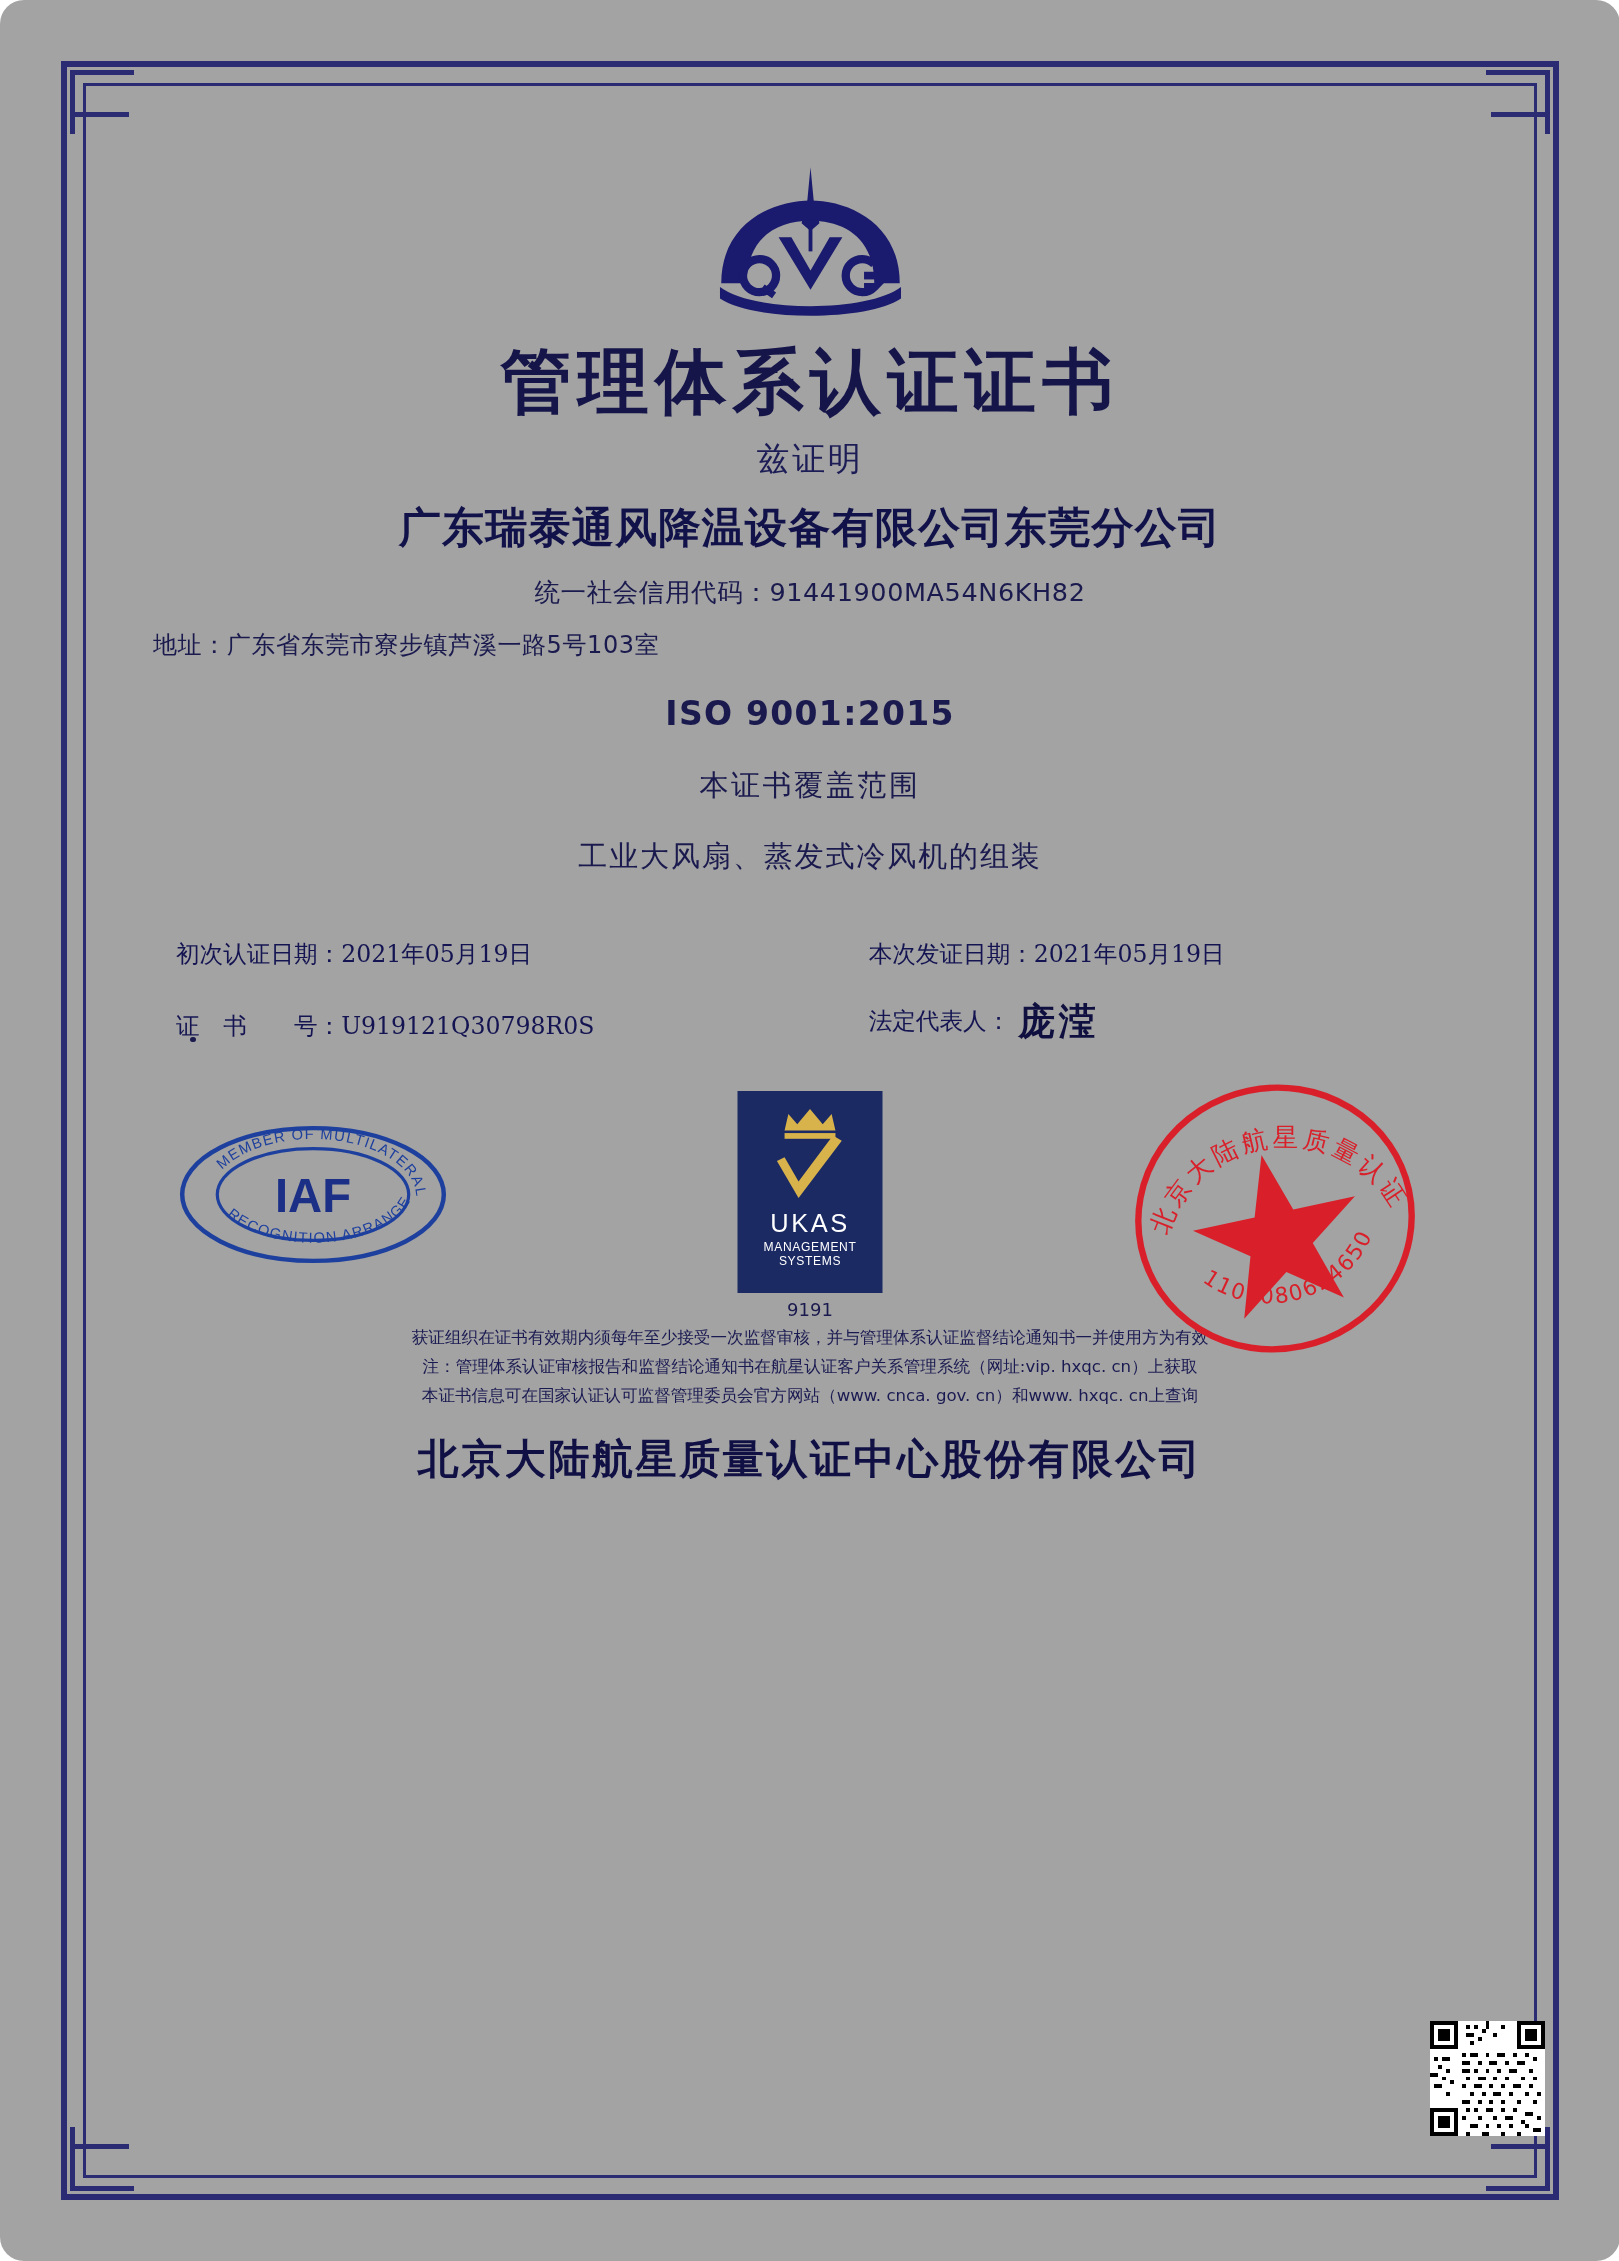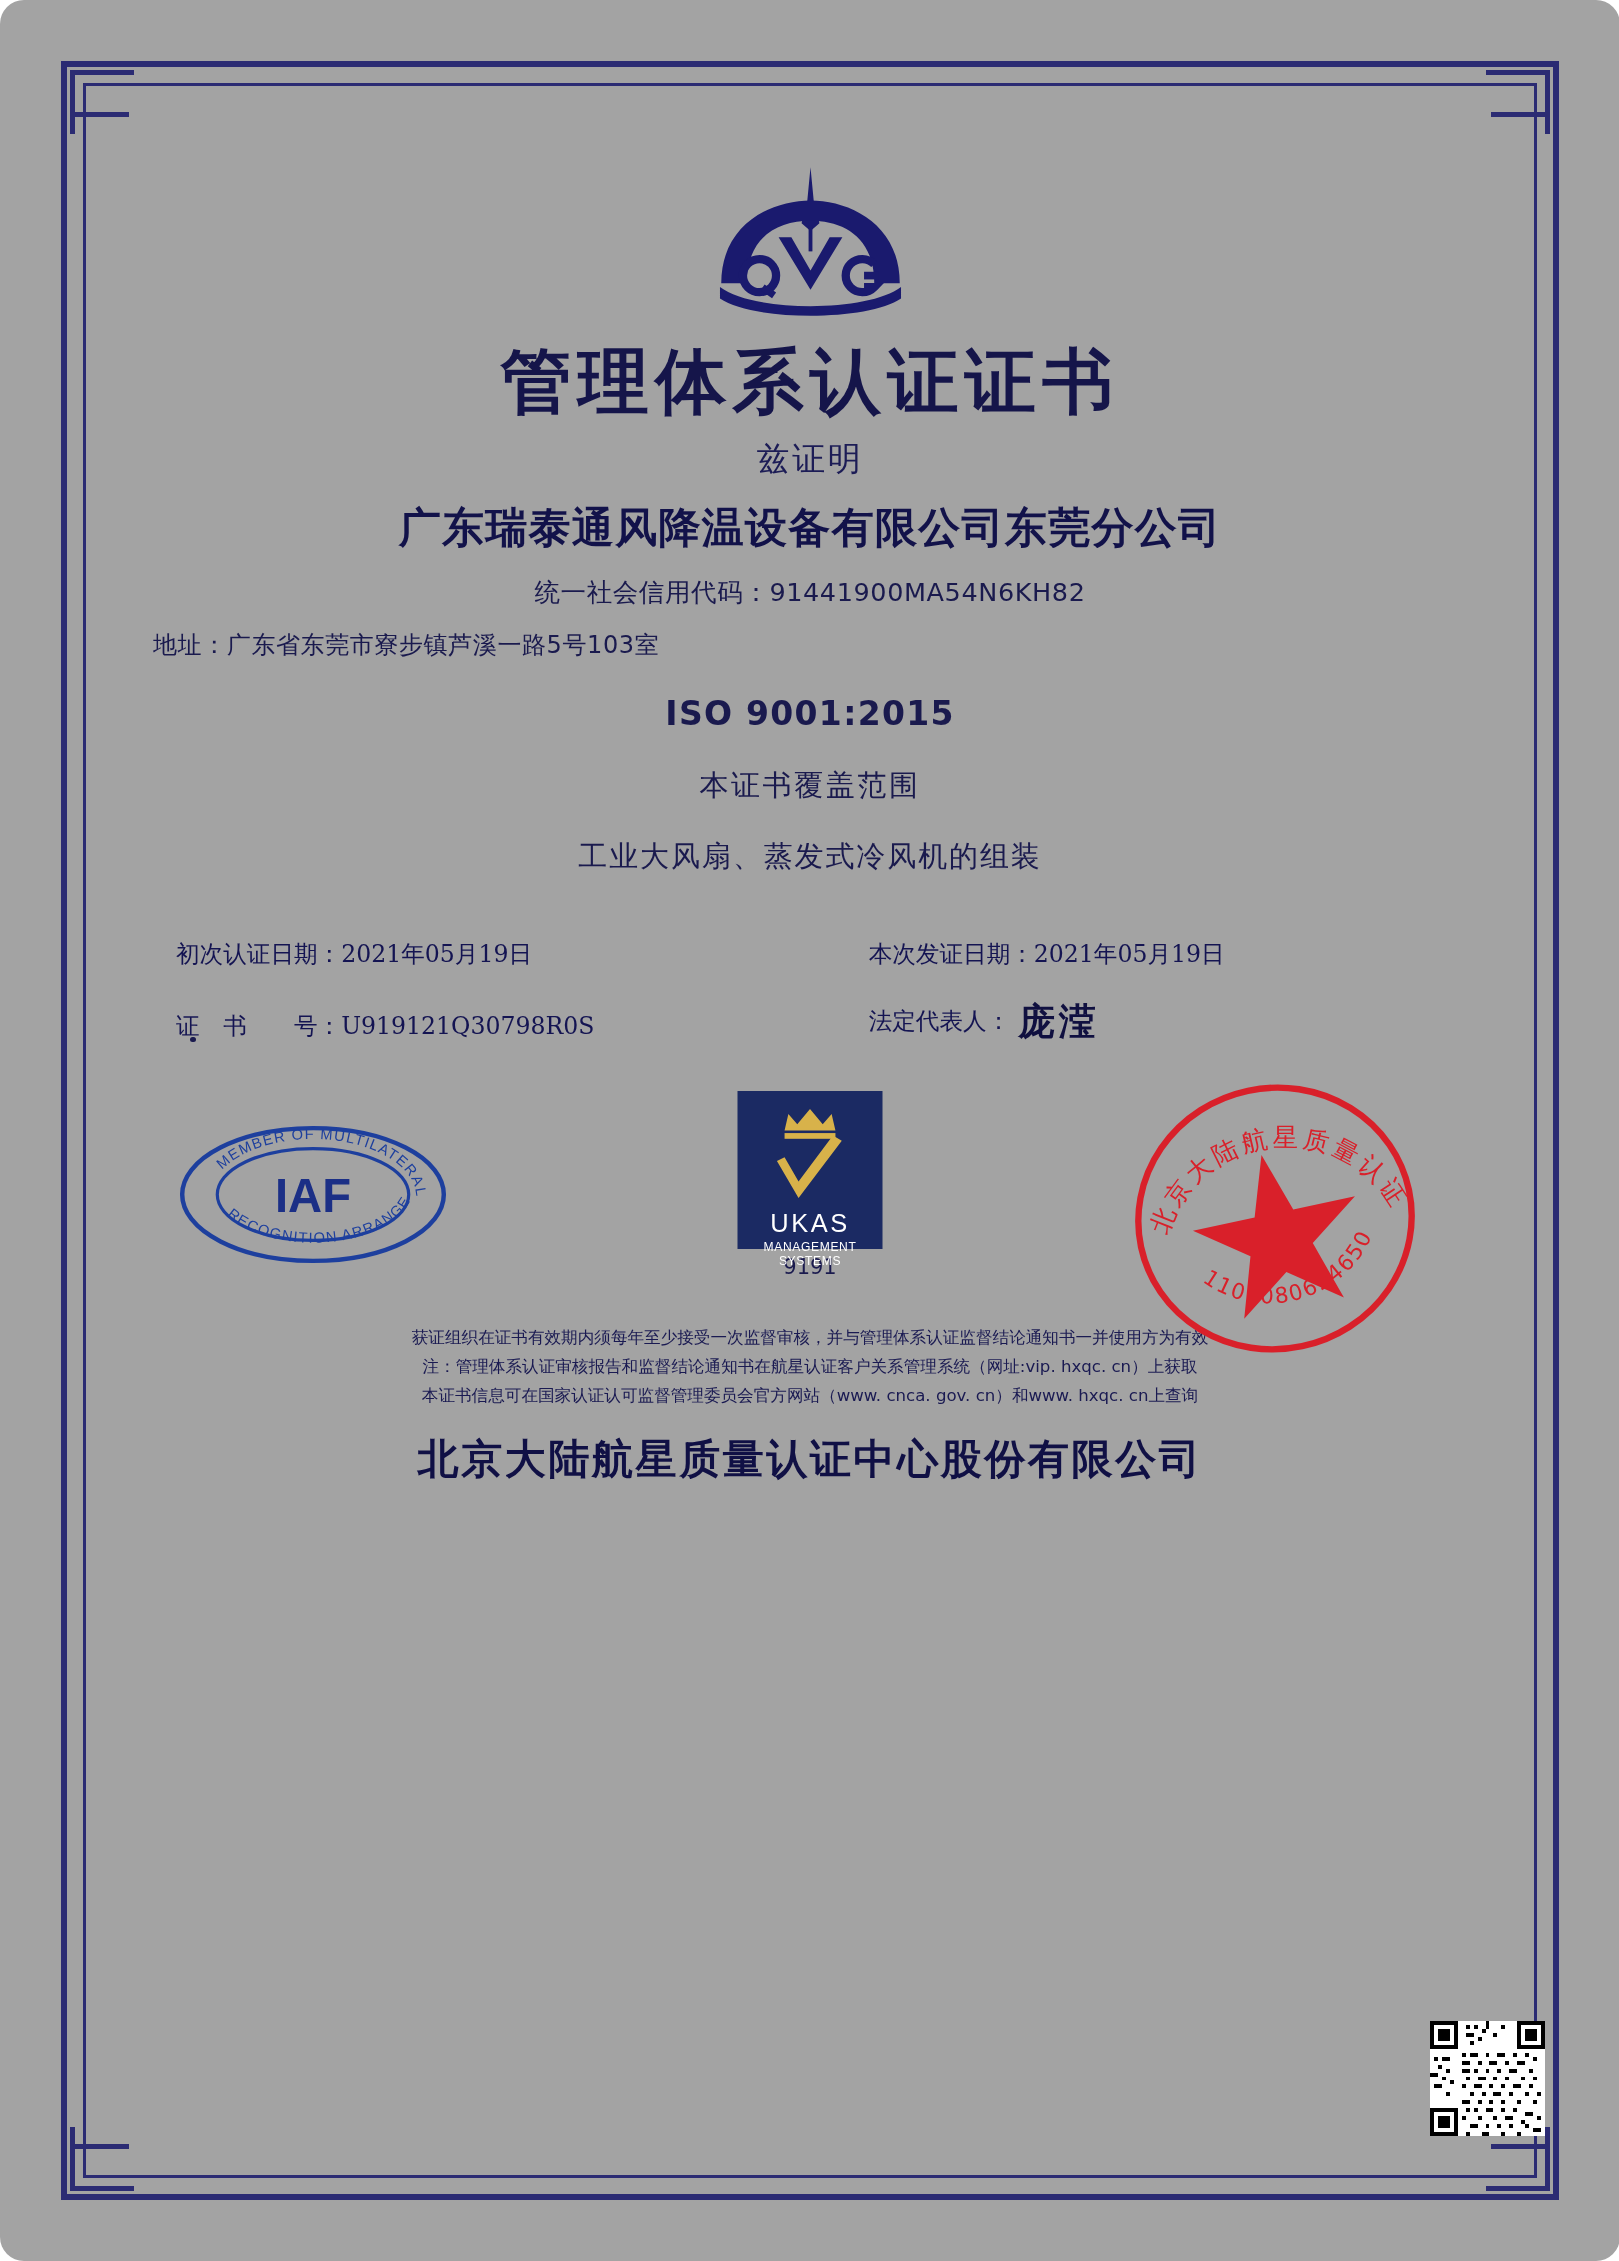--- a/index.html
+++ b/index.html
@@ -197,28 +197,28 @@
   }
   .ukas {
     position: absolute;
     left: 50%;
     transform: translateX(-50%);
     top: 25.5px;
     text-align: center;
   }
   .ukas-box {
     width: 145px;
-    height: 158px;
+    height: 202px;
     background: #1b2a63;
     position: relative;
     margin: 0 auto;
   }
   .ukas-num {
     font-family: "DejaVu Sans", sans-serif;
-    font-size: 21px;
+    font-size: 18px;
     color: #1a1a4e;
     margin-top: 6.4px;
   }
   .seal {
     position: absolute;
     right: 77px;
     top: 6.4px;
   }
 
   

